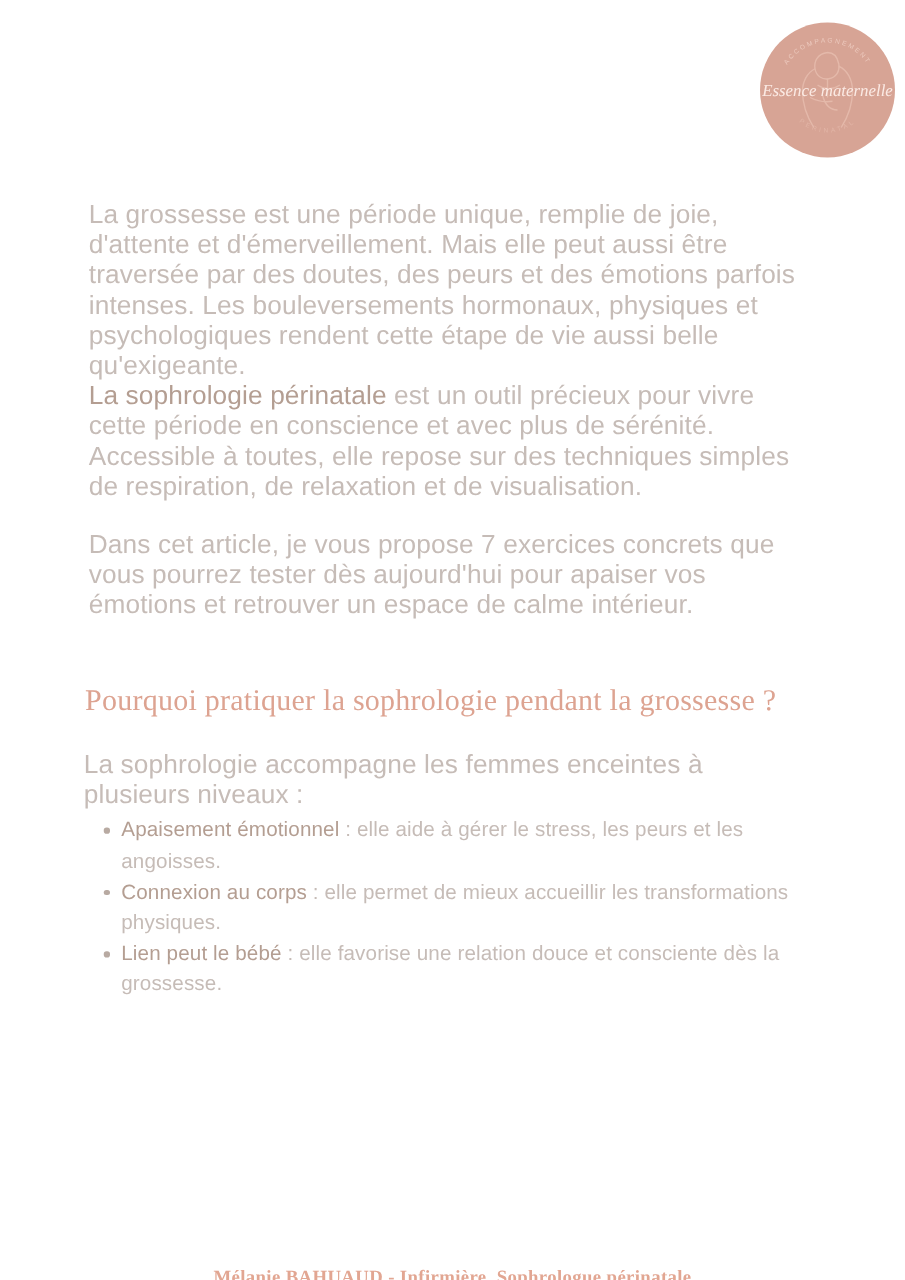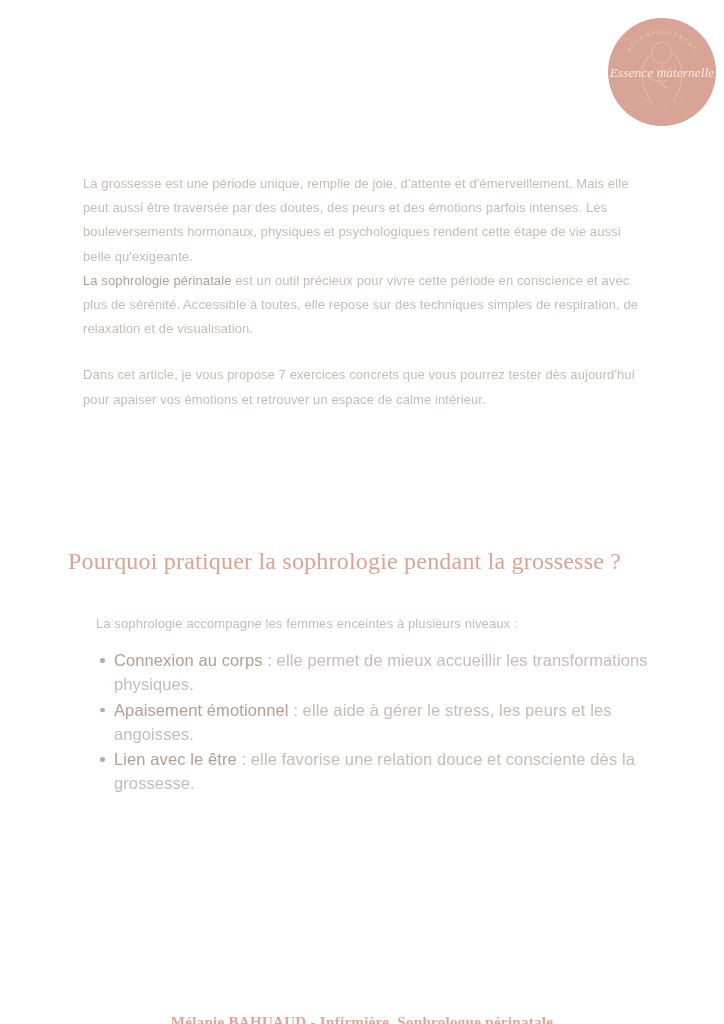--- a/index.html
+++ b/index.html
@@ -49,24 +49,24 @@
   
   .content {
     position: absolute;
     left: 71px;
     top: 160px;
     width: 582px;
   }
 
   .body-text {
     color: #c6bcb7;
-    font-size: 13px;
+    font-size: 21px;
     line-height: 24.2px;
     letter-spacing: 0.1px;
-    margin: 12px;
+    margin: 0;
   }
   .body-text + .body-text {
     margin-top: 22px;
   }
   .strong {
     color: #b49e92;
     font-weight: 400;
   }
 
   
@@ -80,21 +80,21 @@
     font-weight: 400;
     font-size: 24px;
     line-height: 32px;
     color: #dda391;
     letter-spacing: 0.2px;
   }
 
   
   .lower {
     position: absolute;
-    left: 84px;
+    left: 67px;
     top: 600px;
     width: 585px;
   }
 
   .bullet-list {
     list-style: none;
     margin: 4px 0 0 0;
     padding: 0;
   }
   .bullet-list li {
@@ -175,22 +175,22 @@
 
     <p class="body-text">Dans cet article, je vous propose 7 exercices concrets que vous pourrez tester dès aujourd'hui pour apaiser vos émotions et retrouver un espace de calme intérieur.</p>
   </div>
 
   <h2 class="section-heading">Pourquoi pratiquer la sophrologie pendant la grossesse ?</h2>
 
   <div class="lower">
     <p class="body-text">La sophrologie accompagne les femmes enceintes à plusieurs niveaux :</p>
 
     <ul class="bullet-list">
+      <li><span class="strong">Apaisement émotionnel</span><span> : elle aide à gérer le stress, les peurs et les angoisses.</span></li>
       <li><span class="strong">Connexion au corps</span><span> : elle permet de mieux accueillir les transformations physiques.</span></li>
-      <li><span class="strong">Apaisement émotionnel</span><span> : elle aide à gérer le stress, les peurs et les angoisses.</span></li>
-      <li><span class="strong">Lien avec le être</span><span> : elle favorise une relation douce et consciente dès la grossesse.</span></li>
+      <li><span class="strong">Lien peut le bébé</span><span> : elle favorise une relation douce et consciente dès la grossesse.</span></li>
     </ul>
 
   </div>
 
   <div class="footer">Mélanie BAHUAUD - Infirmière, Sophrologue périnatale</div>
 
 </div>
 
 </body></html>

